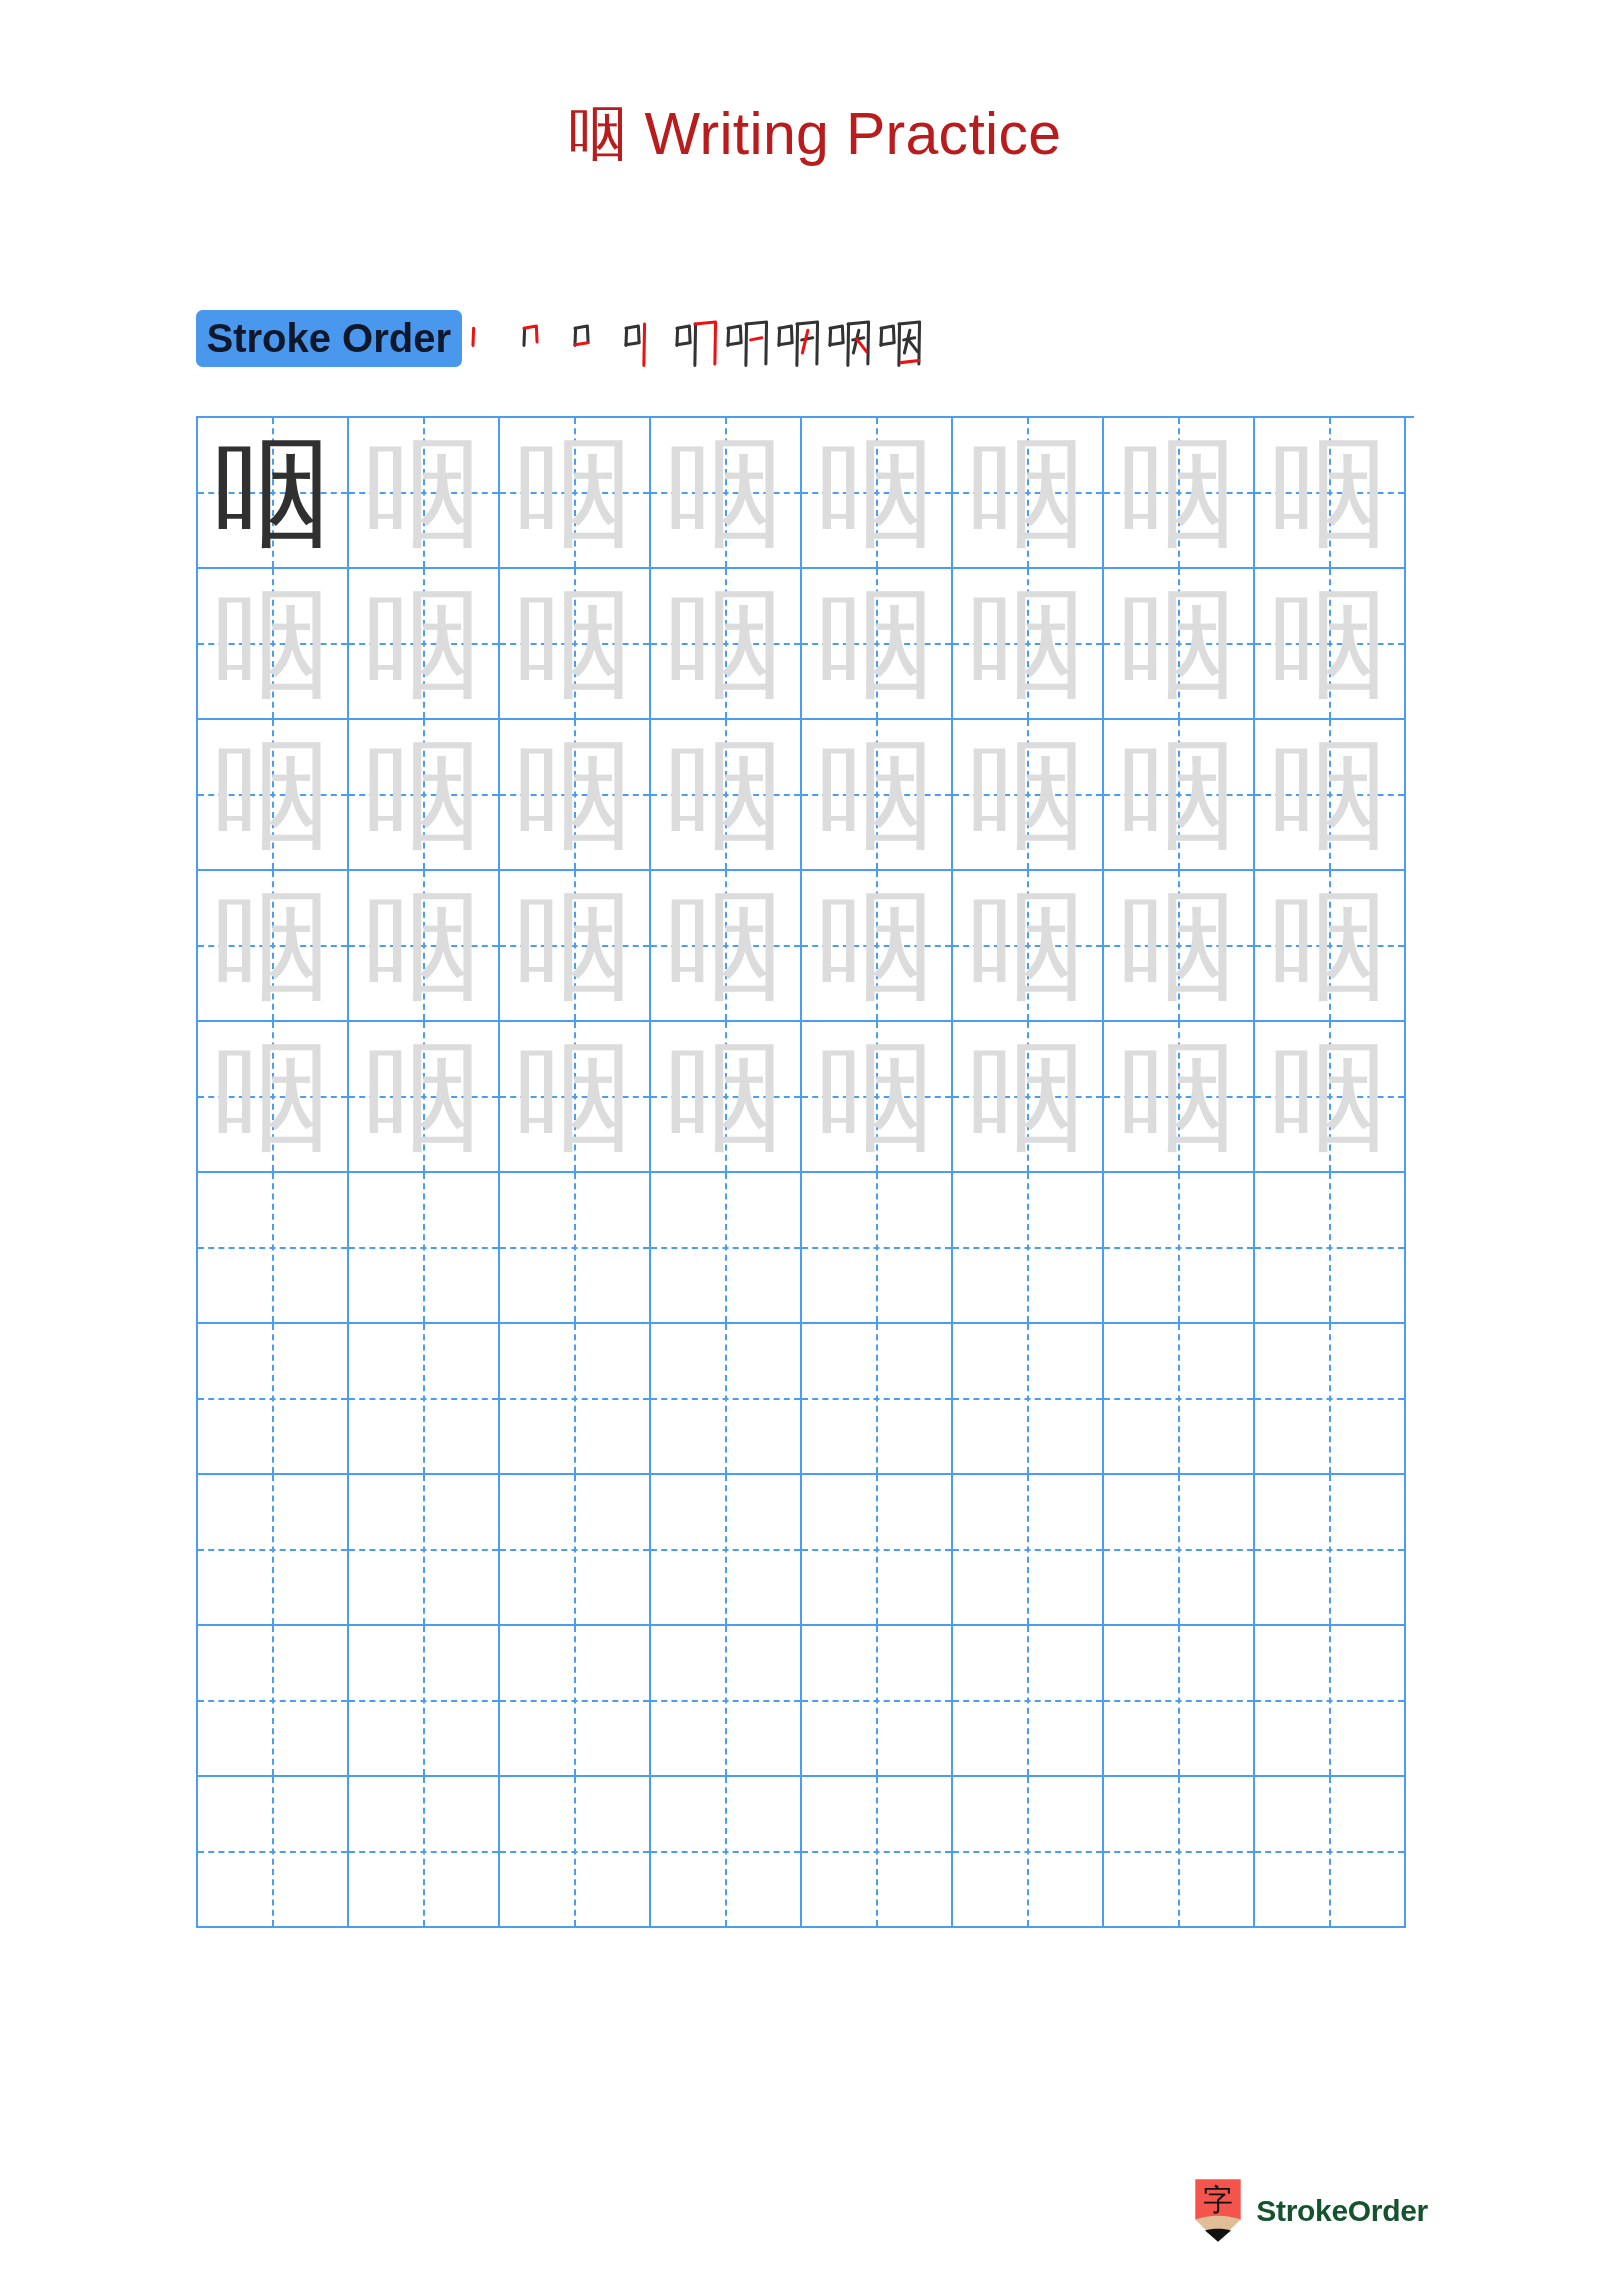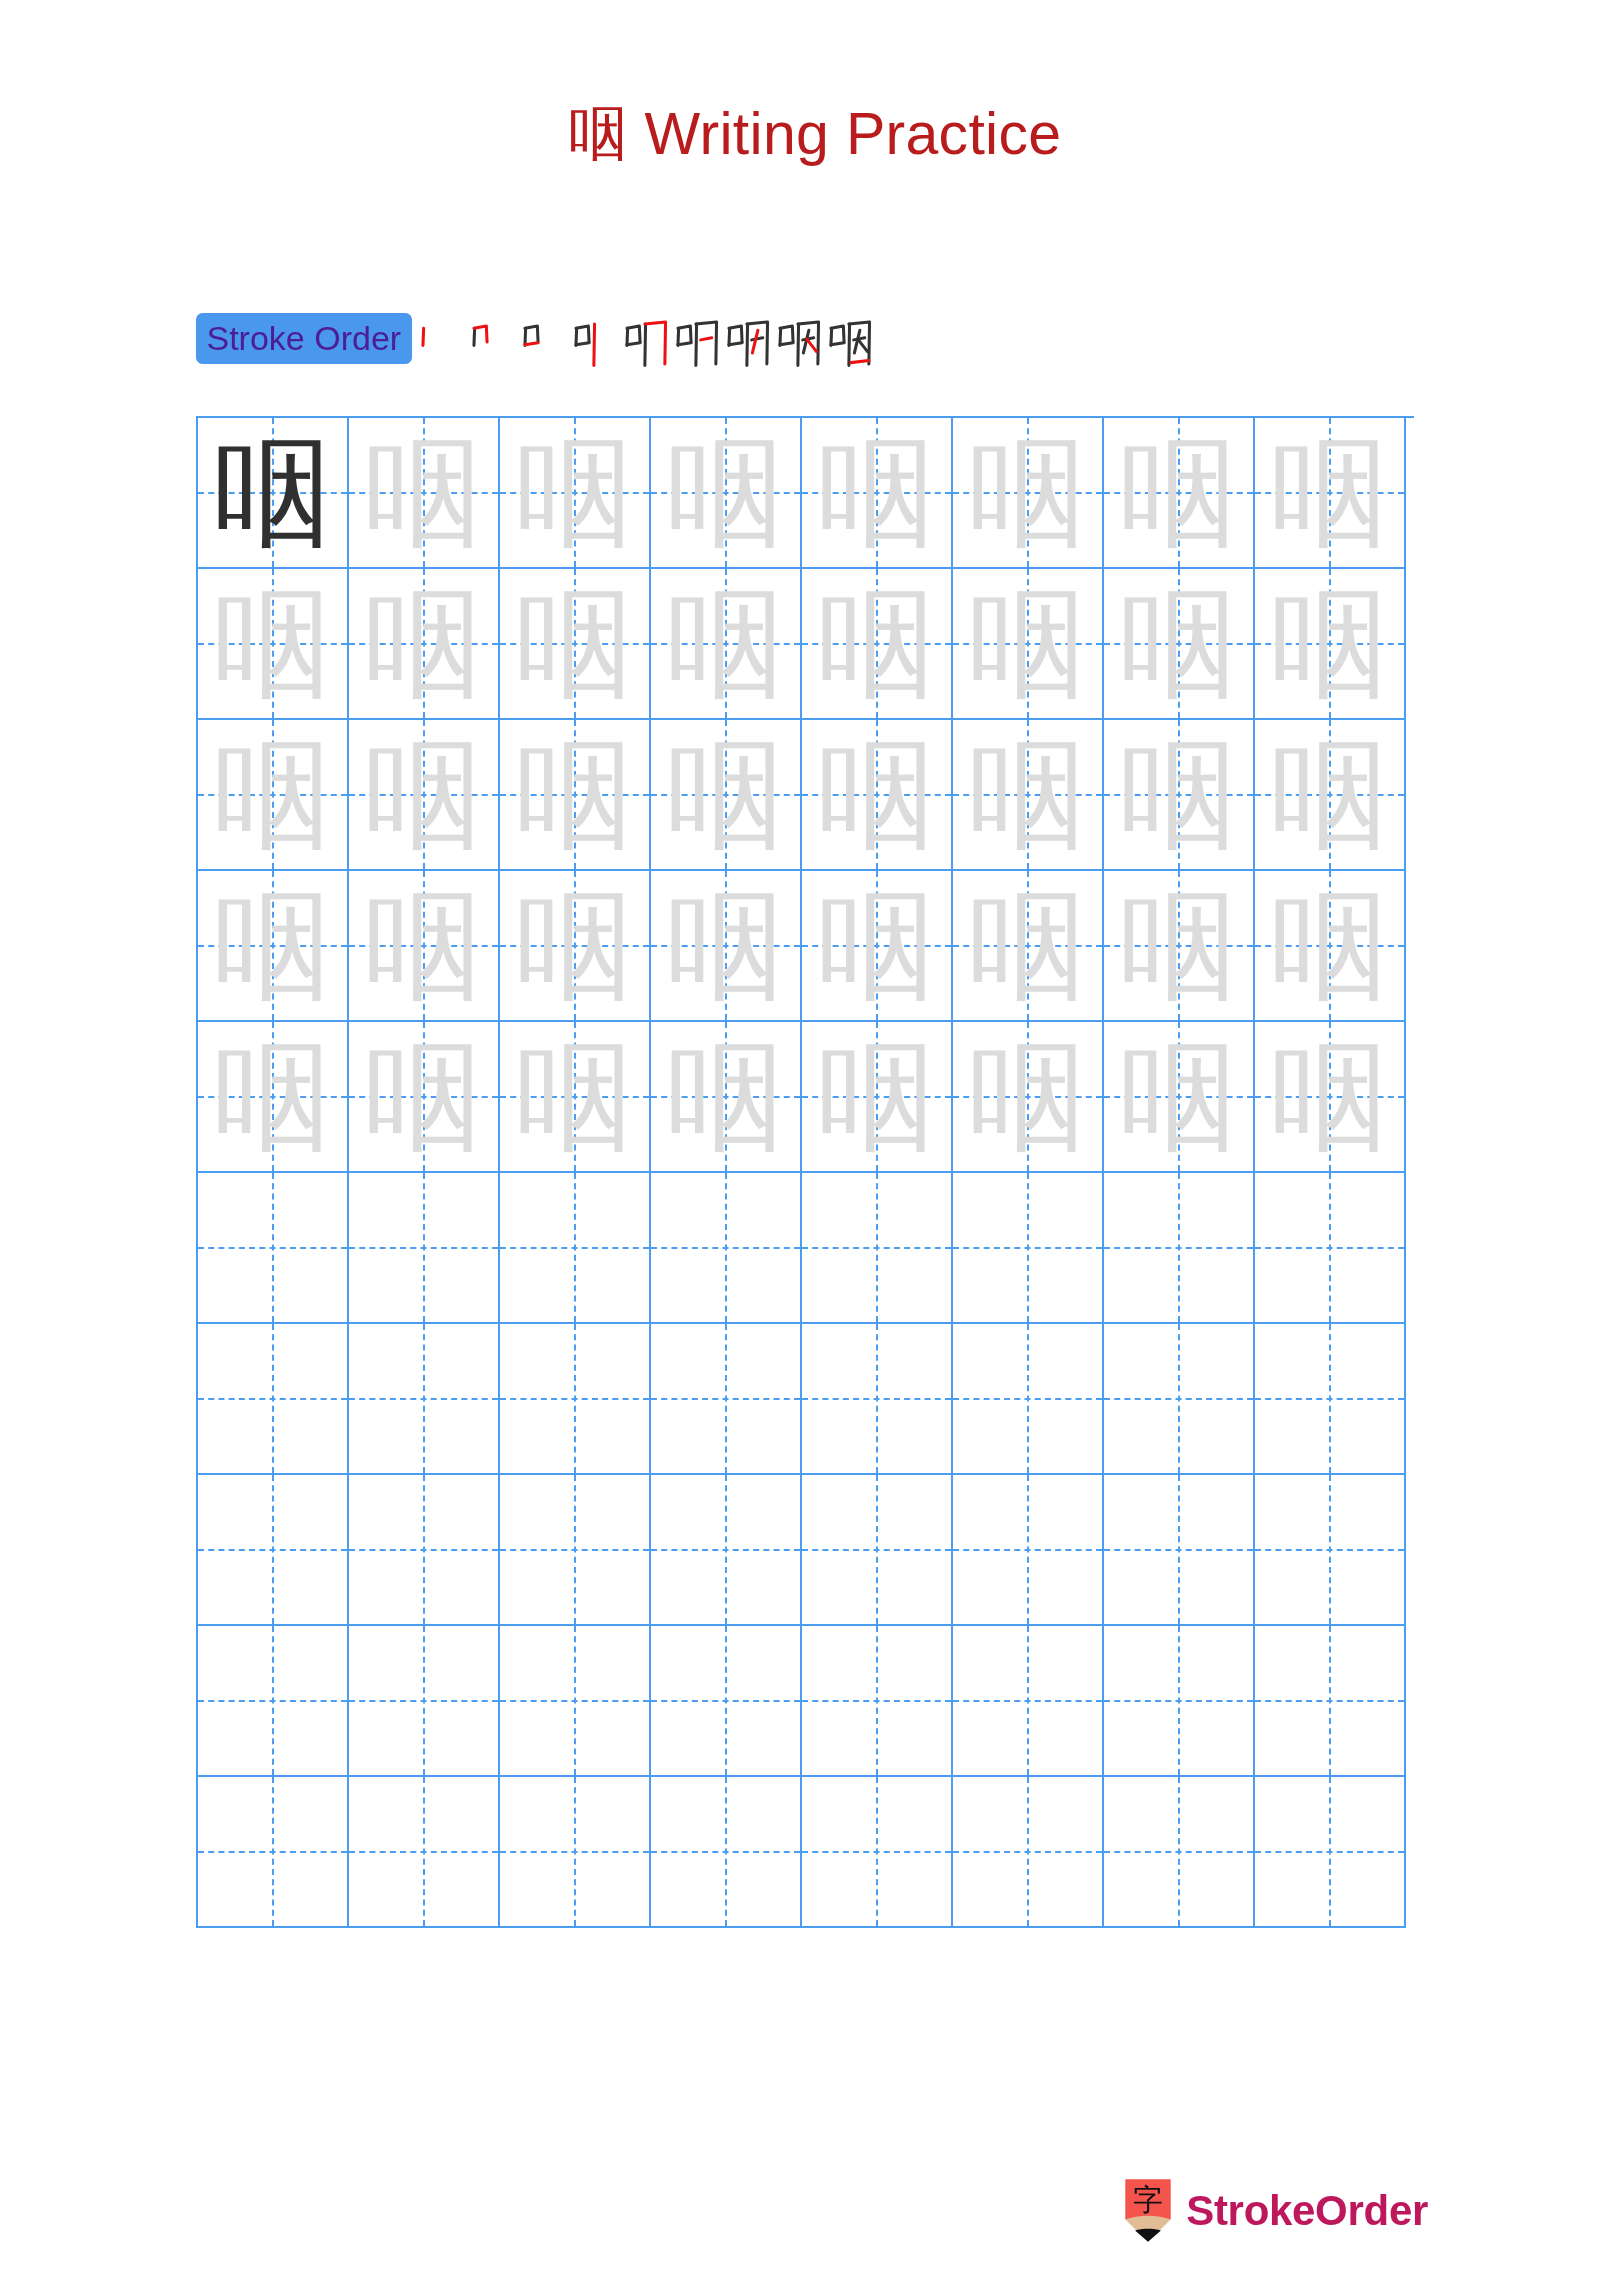--- a/index.html
+++ b/index.html
@@ -34,23 +34,23 @@
   .stroke-order-row {
     position: absolute;
     top: 306px;
     left: 196px;
     display: flex;
     align-items: center;
     height: 65px;
   }
   .stroke-order-badge {
     background: #4a97ee;
-    color: #4c1d95;
-    font-size: 34px;
-    font-weight: 400;
+    color: #0f172a;
+    font-size: 40px;
+    font-weight: 700;
     border-radius: 6.5px;
     padding: 7.9px 10.5px 9.2px 10.5px;
     line-height: 1;
     white-space: nowrap;
     box-sizing: border-box;
   }
   .stroke-steps {
     display: flex;
     align-items: flex-end;
     margin-left: 2.6px;
@@ -157,23 +157,23 @@
     align-items: center;
     gap: 14.4px;
   }
   .brand-logo {
     width: 48px;
     height: 63px;
     position: relative;
     flex: 0 0 auto;
   }
   .brand-name {
-    font-size: 42px;
+    font-size: 30px;
     font-weight: bold;
-    color: #be185d;
+    color: #14532d;
     line-height: 1;
     letter-spacing: -0.3px;
     white-space: nowrap;
   }
 </style>
 </head>
 <body>
 
 <div class="page-title">
   <span>咽 Writing Practice</span>

